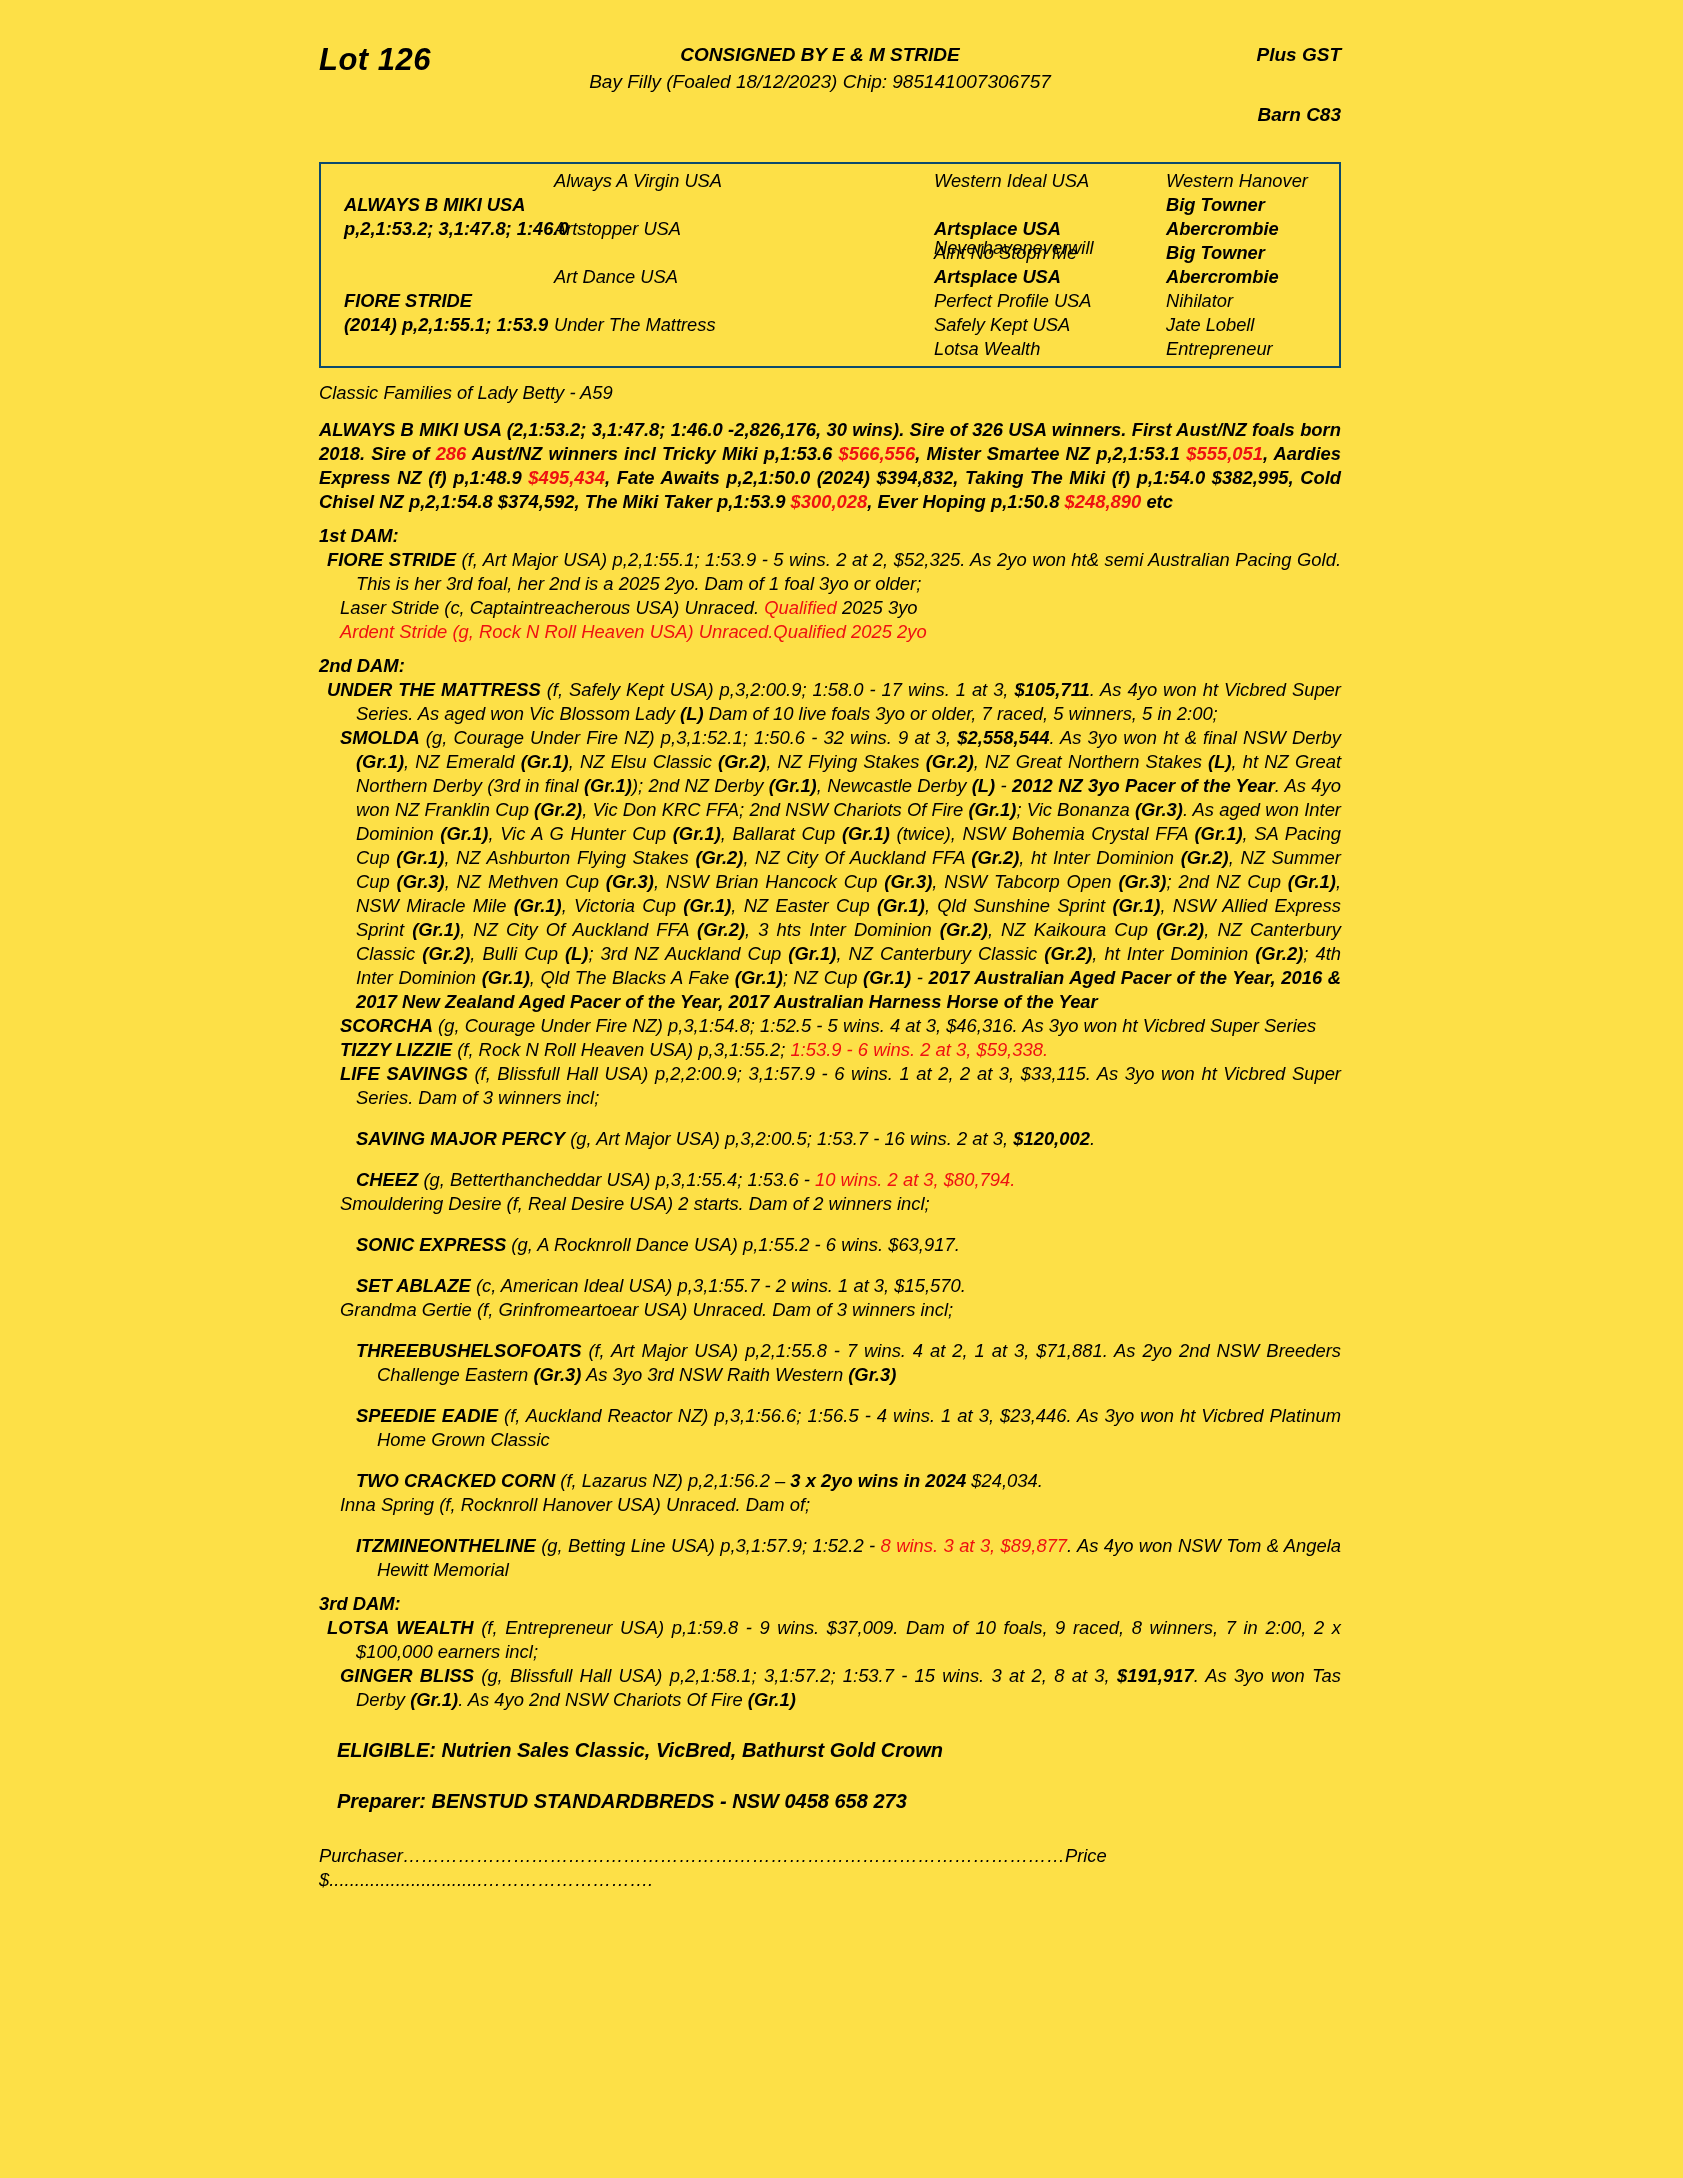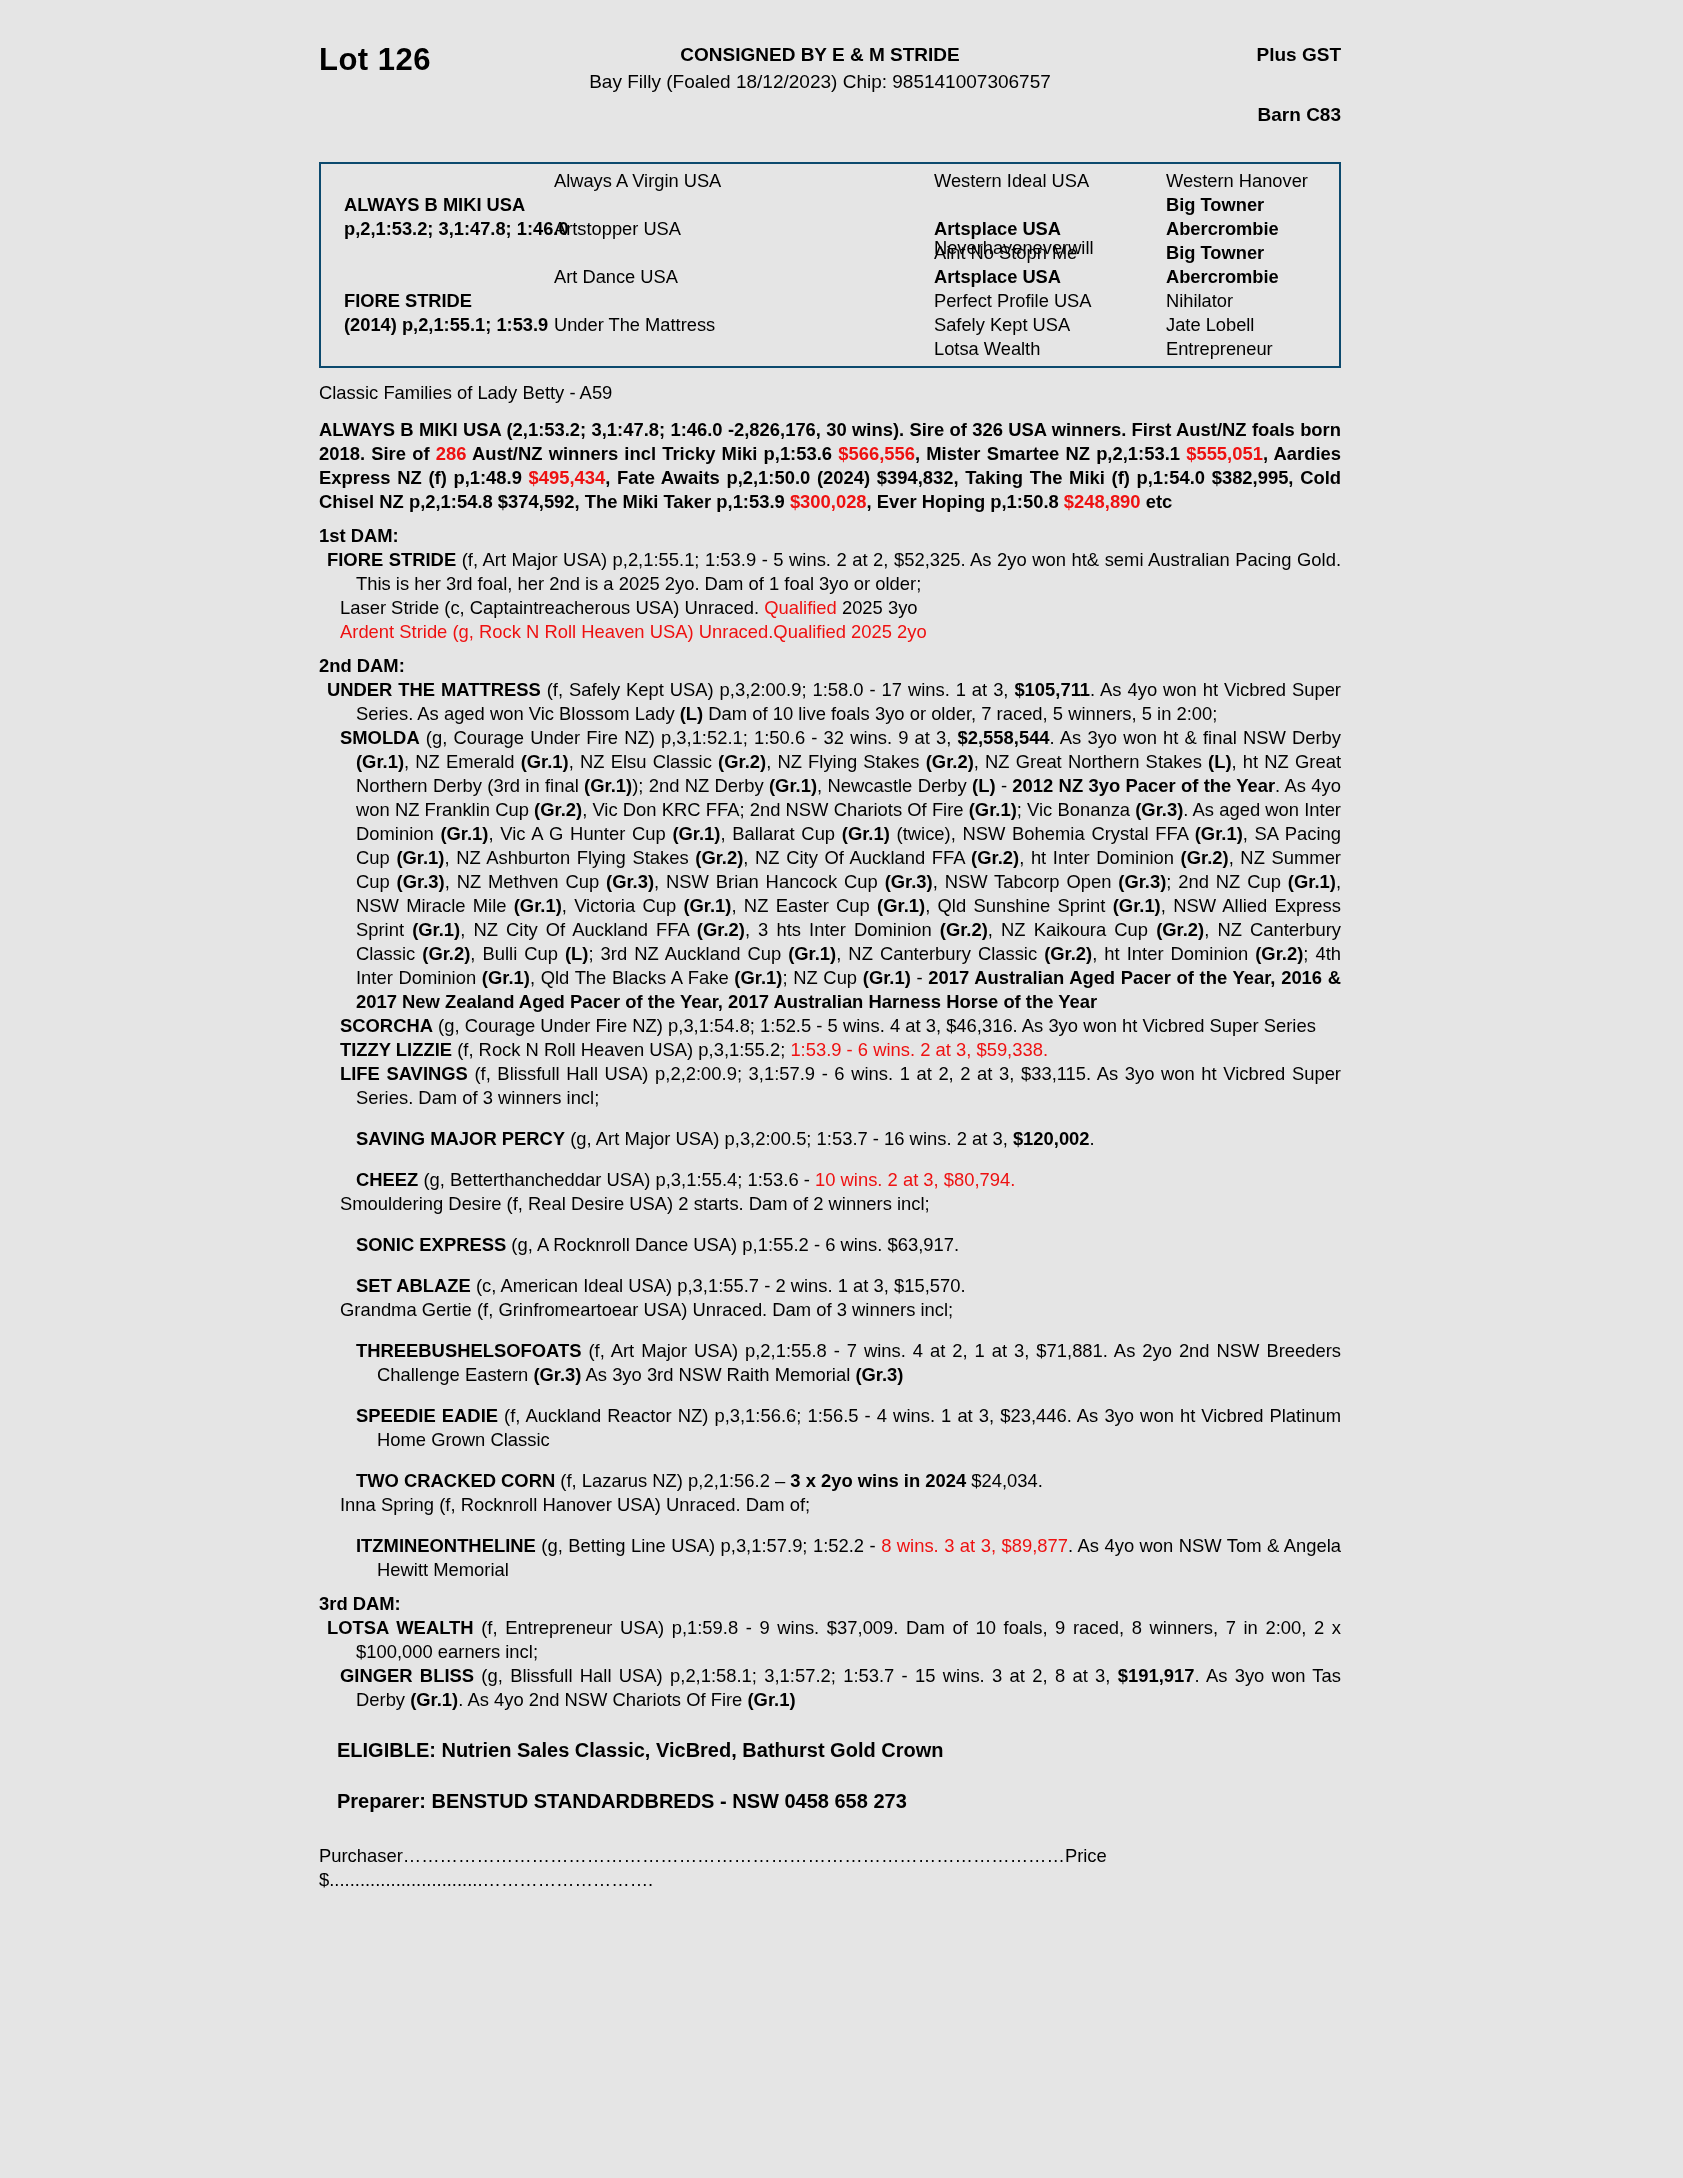--- a/index.html
+++ b/index.html
@@ -1,17 +1,17 @@
 <!DOCTYPE html>
 <html style="--red: #ee1111;"><head>
 <meta charset="utf-8">
 <style>
   html,body{margin:0;padding:0;background:#fff;}
-  .page{position:relative;width:1683px;height:2178px;background:#e5e5e5;overflow:hidden;
-        font-family:"Liberation Sans",sans-serif;color:#000;}
+  .page{position:relative;width:1683px;height:2178px;background:#fde047;overflow:hidden;
+        font-family:"Liberation Sans",sans-serif;color:#000;font-style:italic;}
   .content{position:absolute;left:319px;top:42px;width:1022px;}
   .hdr{position:relative;height:120px;}
   .lot{font-size:31px;font-weight:bold;letter-spacing:0.5px;}
   .hdr-center{position:absolute;top:2px;left:109px;right:129px;text-align:center;}
   .consignor{font-size:19px;font-weight:bold;}
   .foal-info{font-size:19px;margin-top:5px;}
   .gst{position:absolute;right:0;top:2px;font-size:19px;font-weight:bold;}
   .barn{position:absolute;right:0;top:62px;font-size:19px;font-weight:bold;}
   .ped{border:2px solid #0c4a6e;padding:5px 8px 5px 23px;display:grid;
        grid-template-columns:210px 380px 232px 1fr;grid-auto-rows:24px;font-size:18.3px;}
@@ -84,21 +84,21 @@
         <p class="blk lv2"><span class="b">SMOLDA</span><span> (g, Courage Under Fire NZ) p,3,1:52.1; 1:50.6 - 32 wins. 9 at 3, </span><span class="b">$2,558,544</span><span>. As 3yo won ht &amp; final NSW Derby </span><span class="b">(Gr.1)</span><span>, NZ Emerald </span><span class="b">(Gr.1)</span><span>, NZ Elsu Classic </span><span class="b">(Gr.2)</span><span>, NZ Flying Stakes </span><span class="b">(Gr.2)</span><span>, NZ Great Northern Stakes </span><span class="b">(L)</span><span>, ht NZ Great Northern Derby (3rd in final </span><span class="b">(Gr.1)</span><span>); 2nd NZ Derby </span><span class="b">(Gr.1)</span><span>, Newcastle Derby </span><span class="b">(L)</span><span> - </span><span class="b">2012 NZ 3yo Pacer of the Year</span><span>. As 4yo won NZ Franklin Cup </span><span class="b">(Gr.2)</span><span>, Vic Don KRC FFA; 2nd NSW Chariots Of Fire </span><span class="b">(Gr.1)</span><span>; Vic Bonanza </span><span class="b">(Gr.3)</span><span>. As aged won Inter Dominion </span><span class="b">(Gr.1)</span><span>, Vic A G Hunter Cup </span><span class="b">(Gr.1)</span><span>, Ballarat Cup </span><span class="b">(Gr.1)</span><span> (twice), NSW Bohemia Crystal FFA </span><span class="b">(Gr.1)</span><span>, SA Pacing Cup </span><span class="b">(Gr.1)</span><span>, NZ Ashburton Flying Stakes </span><span class="b">(Gr.2)</span><span>, NZ City Of Auckland FFA </span><span class="b">(Gr.2)</span><span>, ht Inter Dominion </span><span class="b">(Gr.2)</span><span>, NZ Summer Cup </span><span class="b">(Gr.3)</span><span>, NZ Methven Cup </span><span class="b">(Gr.3)</span><span>, NSW Brian Hancock Cup </span><span class="b">(Gr.3)</span><span>, NSW Tabcorp Open </span><span class="b">(Gr.3)</span><span>; 2nd NZ Cup </span><span class="b">(Gr.1)</span><span>, NSW Miracle Mile </span><span class="b">(Gr.1)</span><span>, Victoria Cup </span><span class="b">(Gr.1)</span><span>, NZ Easter Cup </span><span class="b">(Gr.1)</span><span>, Qld Sunshine Sprint </span><span class="b">(Gr.1)</span><span>, NSW Allied Express Sprint </span><span class="b">(Gr.1)</span><span>, NZ City Of Auckland FFA </span><span class="b">(Gr.2)</span><span>, 3 hts Inter Dominion </span><span class="b">(Gr.2)</span><span>, NZ Kaikoura Cup </span><span class="b">(Gr.2)</span><span>, NZ Canterbury Classic </span><span class="b">(Gr.2)</span><span>, Bulli Cup </span><span class="b">(L)</span><span>; 3rd NZ Auckland Cup </span><span class="b">(Gr.1)</span><span>, NZ Canterbury Classic </span><span class="b">(Gr.2)</span><span>, ht Inter Dominion </span><span class="b">(Gr.2)</span><span>; 4th Inter Dominion </span><span class="b">(Gr.1)</span><span>, Qld The Blacks A Fake </span><span class="b">(Gr.1)</span><span>; NZ Cup </span><span class="b">(Gr.1)</span><span> - </span><span class="b">2017 Australian Aged Pacer of the Year, 2016 &amp; 2017 New Zealand Aged Pacer of the Year, 2017 Australian Harness Horse of the Year</span></p>
         <p class="blk lv2"><span class="b">SCORCHA</span><span> (g, Courage Under Fire NZ) p,3,1:54.8; 1:52.5 - 5 wins. 4 at 3, $46,316. As 3yo won ht Vicbred Super Series</span></p>
         <p class="blk lv2"><span class="b">TIZZY LIZZIE</span><span> (f, Rock N Roll Heaven USA) p,3,1:55.2; </span><span class="r">1:53.9 - 6 wins. 2 at 3, $59,338.</span></p>
         <p class="blk lv2"><span class="b">LIFE SAVINGS</span><span> (f, Blissfull Hall USA) p,2,2:00.9; 3,1:57.9 - 6 wins. 1 at 2, 2 at 3, $33,115. As 3yo won ht Vicbred Super Series. Dam of 3 winners incl;</span></p>
         <p class="blk lv3"><span class="b">SAVING MAJOR PERCY</span><span> (g, Art Major USA) p,3,2:00.5; 1:53.7 - 16 wins. 2 at 3, </span><span class="b">$120,002</span><span>.</span></p>
         <p class="blk lv3"><span class="b">CHEEZ</span><span> (g, Betterthancheddar USA) p,3,1:55.4; 1:53.6 - </span><span class="r">10 wins. 2 at 3, $80,794.</span></p>
         <p class="blk lv2"><span>Smouldering Desire (f, Real Desire USA) 2 starts. Dam of 2 winners incl;</span></p>
         <p class="blk lv3"><span class="b">SONIC EXPRESS</span><span> (g, A Rocknroll Dance USA) p,1:55.2 - 6 wins. $63,917.</span></p>
         <p class="blk lv3"><span class="b">SET ABLAZE</span><span> (c, American Ideal USA) p,3,1:55.7 - 2 wins. 1 at 3, $15,570.</span></p>
         <p class="blk lv2"><span>Grandma Gertie (f, Grinfromeartoear USA) Unraced. Dam of 3 winners incl;</span></p>
-        <p class="blk lv3"><span class="b">THREEBUSHELSOFOATS</span><span> (f, Art Major USA) p,2,1:55.8 - 7 wins. 4 at 2, 1 at 3, $71,881. As 2yo 2nd NSW Breeders Challenge Eastern </span><span class="b">(Gr.3)</span><span> As 3yo 3rd NSW Raith Memorial </span><span class="b">(Gr.3)</span></p>
+        <p class="blk lv3"><span class="b">THREEBUSHELSOFOATS</span><span> (f, Art Major USA) p,2,1:55.8 - 7 wins. 4 at 2, 1 at 3, $71,881. As 2yo 2nd NSW Breeders Challenge Eastern </span><span class="b">(Gr.3)</span><span> As 3yo 3rd NSW Raith Western </span><span class="b">(Gr.3)</span></p>
         <p class="blk lv3"><span class="b">SPEEDIE EADIE</span><span> (f, Auckland Reactor NZ) p,3,1:56.6; 1:56.5 - 4 wins. 1 at 3, $23,446. As 3yo won ht Vicbred Platinum Home Grown Classic</span></p>
         <p class="blk lv3"><span class="b">TWO CRACKED CORN</span><span> (f, Lazarus NZ) p,2,1:56.2 – </span><span class="b">3 x 2yo wins in 2024</span><span> $24,034.</span></p>
         <p class="blk lv2"><span>Inna Spring (f, Rocknroll Hanover USA) Unraced. Dam of;</span></p>
         <p class="blk lv3"><span class="b">ITZMINEONTHELINE</span><span> (g, Betting Line USA) p,3,1:57.9; 1:52.2 - </span><span class="r">8 wins. 3 at 3, $89,877</span><span>. As 4yo won NSW Tom &amp; Angela Hewitt Memorial</span></p>
         <p class="blk lv0 mt1"><span class="b">3rd DAM:</span></p>
         <p class="blk lv1"><span class="b">LOTSA WEALTH</span><span> (f, Entrepreneur USA) p,1:59.8 - 9 wins. $37,009. Dam of 10 foals, 9 raced, 8 winners, 7 in 2:00, 2 x $100,000 earners incl;</span></p>
         <p class="blk lv2"><span class="b">GINGER BLISS</span><span> (g, Blissfull Hall USA) p,2,1:58.1; 3,1:57.2; 1:53.7 - 15 wins. 3 at 2, 8 at 3, </span><span class="b">$191,917</span><span>. As 3yo won Tas Derby </span><span class="b">(Gr.1)</span><span>. As 4yo 2nd NSW Chariots Of Fire </span><span class="b">(Gr.1)</span></p>
         <p class="blk lv0 mt3 lg"><span class="b">ELIGIBLE: Nutrien Sales Classic, VicBred, Bathurst Gold Crown</span></p>
         <p class="blk lv0 mt3 lg"><span class="b">Preparer: BENSTUD STANDARDBREDS - NSW 0458 658 273</span></p>
         <p class="blk lv0 mt4"><span>Purchaser………………………………………………………………………………………………Price $..............................……………………….</span></p>

